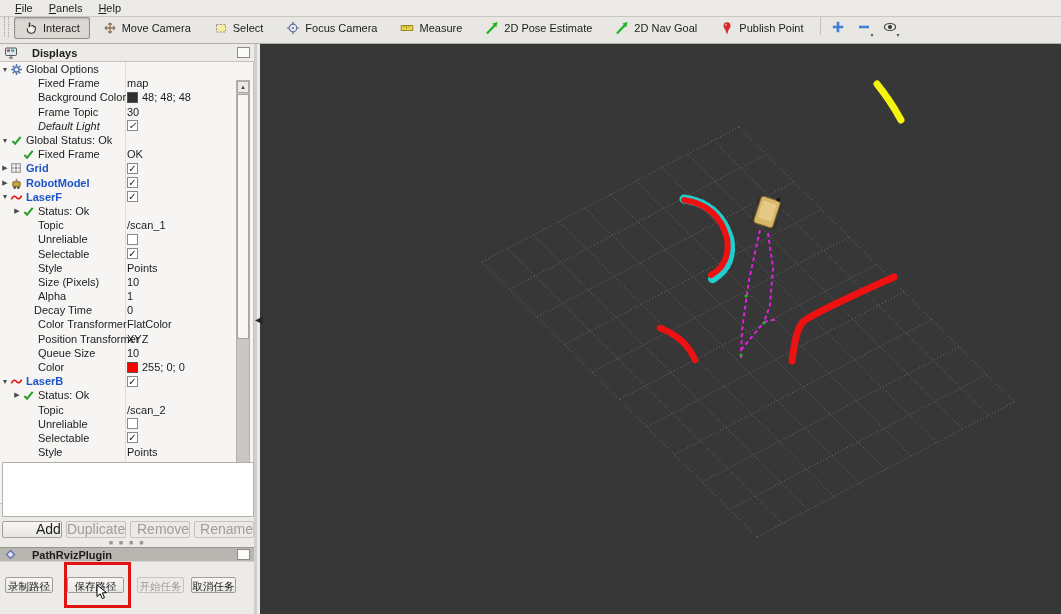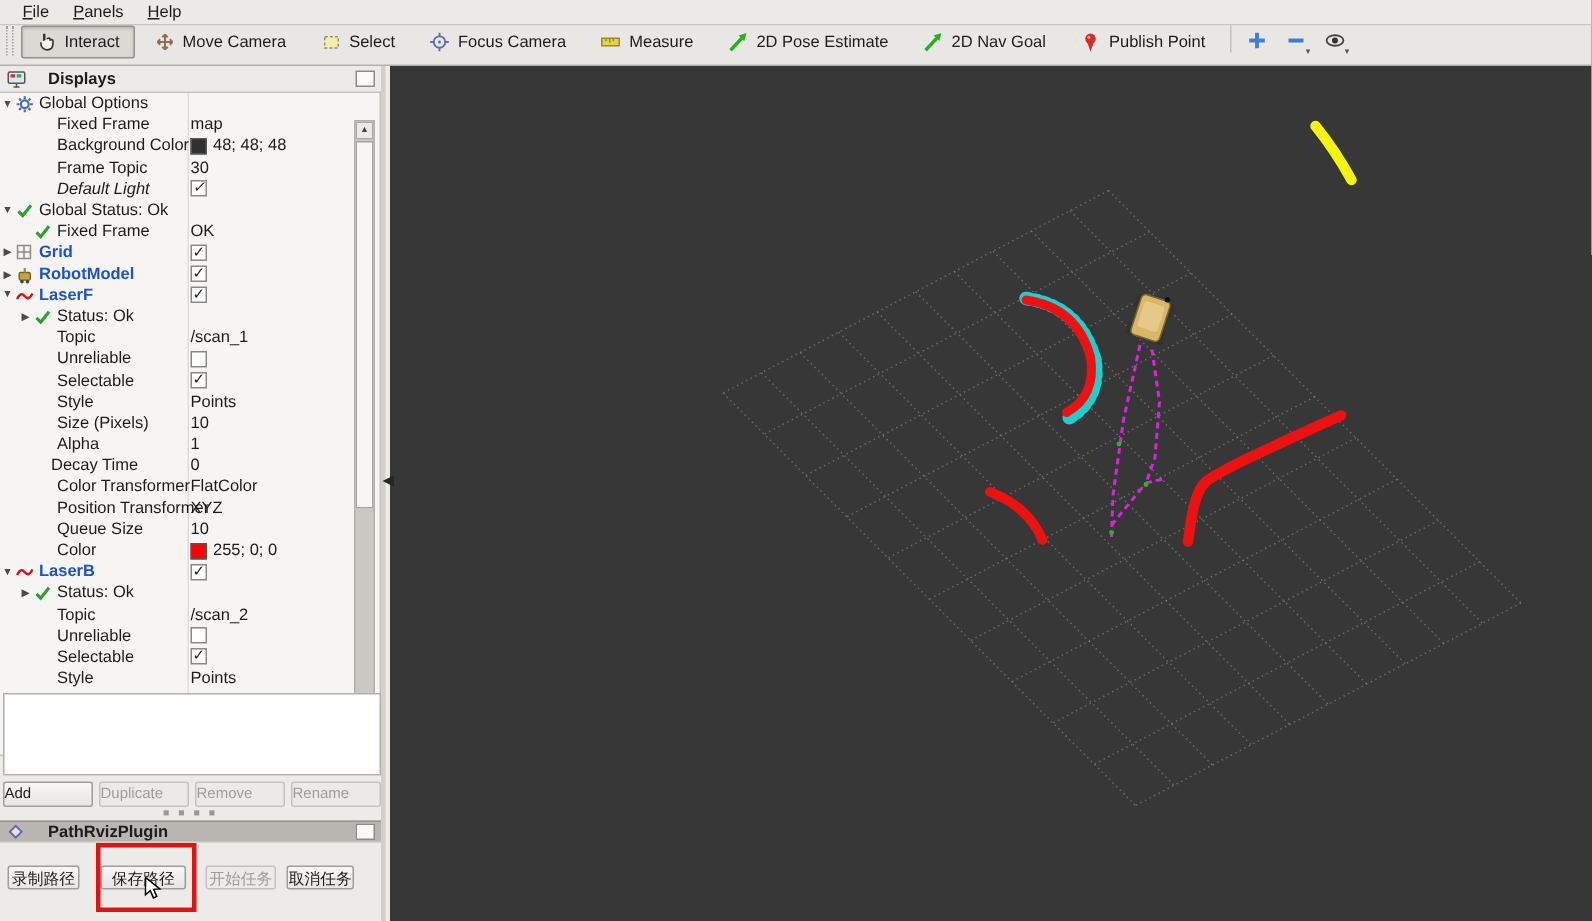--- a/index.html
+++ b/index.html
@@ -52,21 +52,21 @@
                border:1px solid #b3b0ab; }
   .sb-btn { position:absolute; left:0; width:12px; height:12px; background:#eceae7; border:1px solid #aaa7a2;
             font-size:6px; color:#444; text-align:center; line-height:11px; }
   .sb-thumb { position:absolute; left:0; top:13px; width:12px; height:245px; background:#f7f6f4;
               border:1px solid #a7a49f; }
 
   .desc-box { position:absolute; top:418px; left:2px; width:252px; height:55px; background:#ffffff;
               border:1px solid #b3b0ab; }
   .btn-row { position:absolute; top:477px; left:2px; width:252px; display:flex; gap:4px; }
   .qbtn { flex:1; height:17px; background:linear-gradient(#f8f7f5,#e8e6e2); border:1px solid #a19e98;
-          border-radius:2px; font-size:10px; text-align:left; line-height:15px; }
+          border-radius:2px; font-size:14px; text-align:right; line-height:15px; }
   .qbtn.disabled { color:#a09d98; background:#eceae7; border-color:#c6c3be; }
   .split-dots { position:absolute; top:495px; left:0; width:100%; text-align:center; color:#9b9893;
                 font-size:7px; letter-spacing:2px; }
   .plugin-header { top:503px; background:#b9b6b1; border-top:1px solid #989590; border-bottom:1px solid #d6d3cf; }
   .path-btn-row { position:absolute; top:533px; left:5px; display:flex; }
   .pbtn { height:16px; background:linear-gradient(#f8f7f5,#e8e6e2); border:1px solid #a19e98;
           border-radius:2px; font-size:10.5px; text-align:center; line-height:17px; }
   .pbtn.disabled { color:#a09d98; background:#eceae7; border-color:#c6c3be; }
   .pbtn:nth-child(1){ width:48px; margin-right:14px; }
   .pbtn:nth-child(2){ width:57px; margin-right:13px; }

